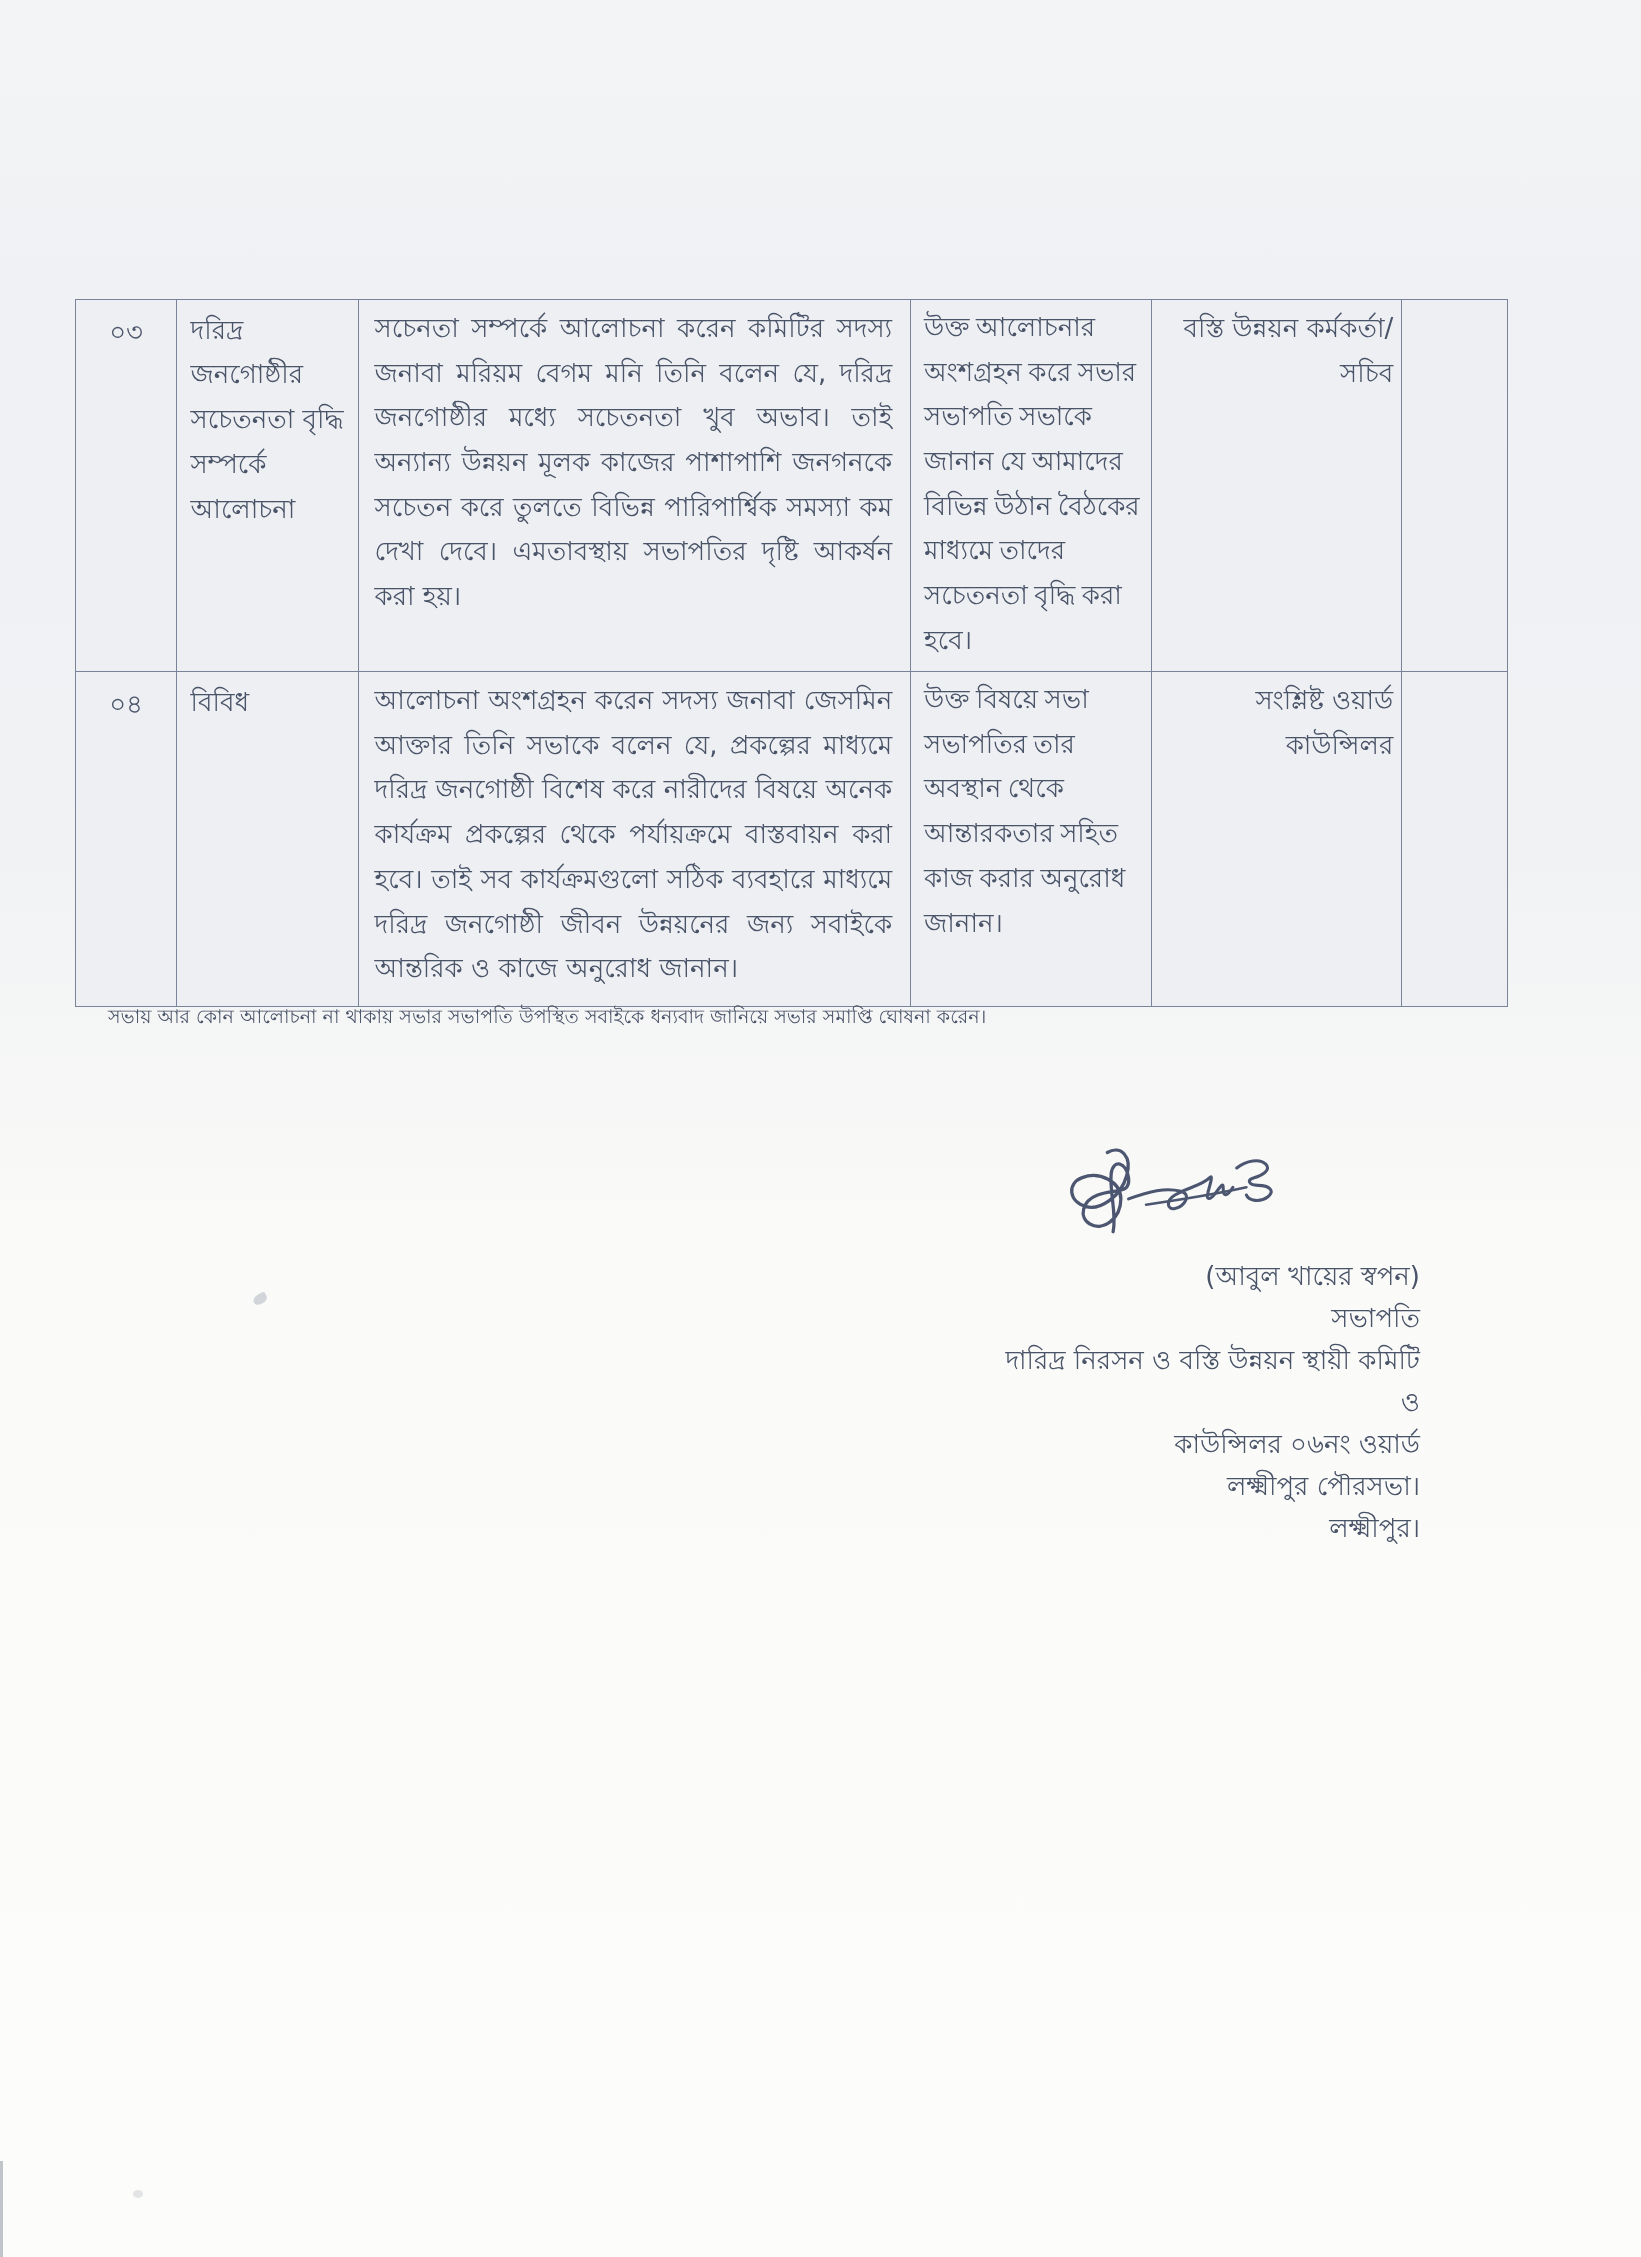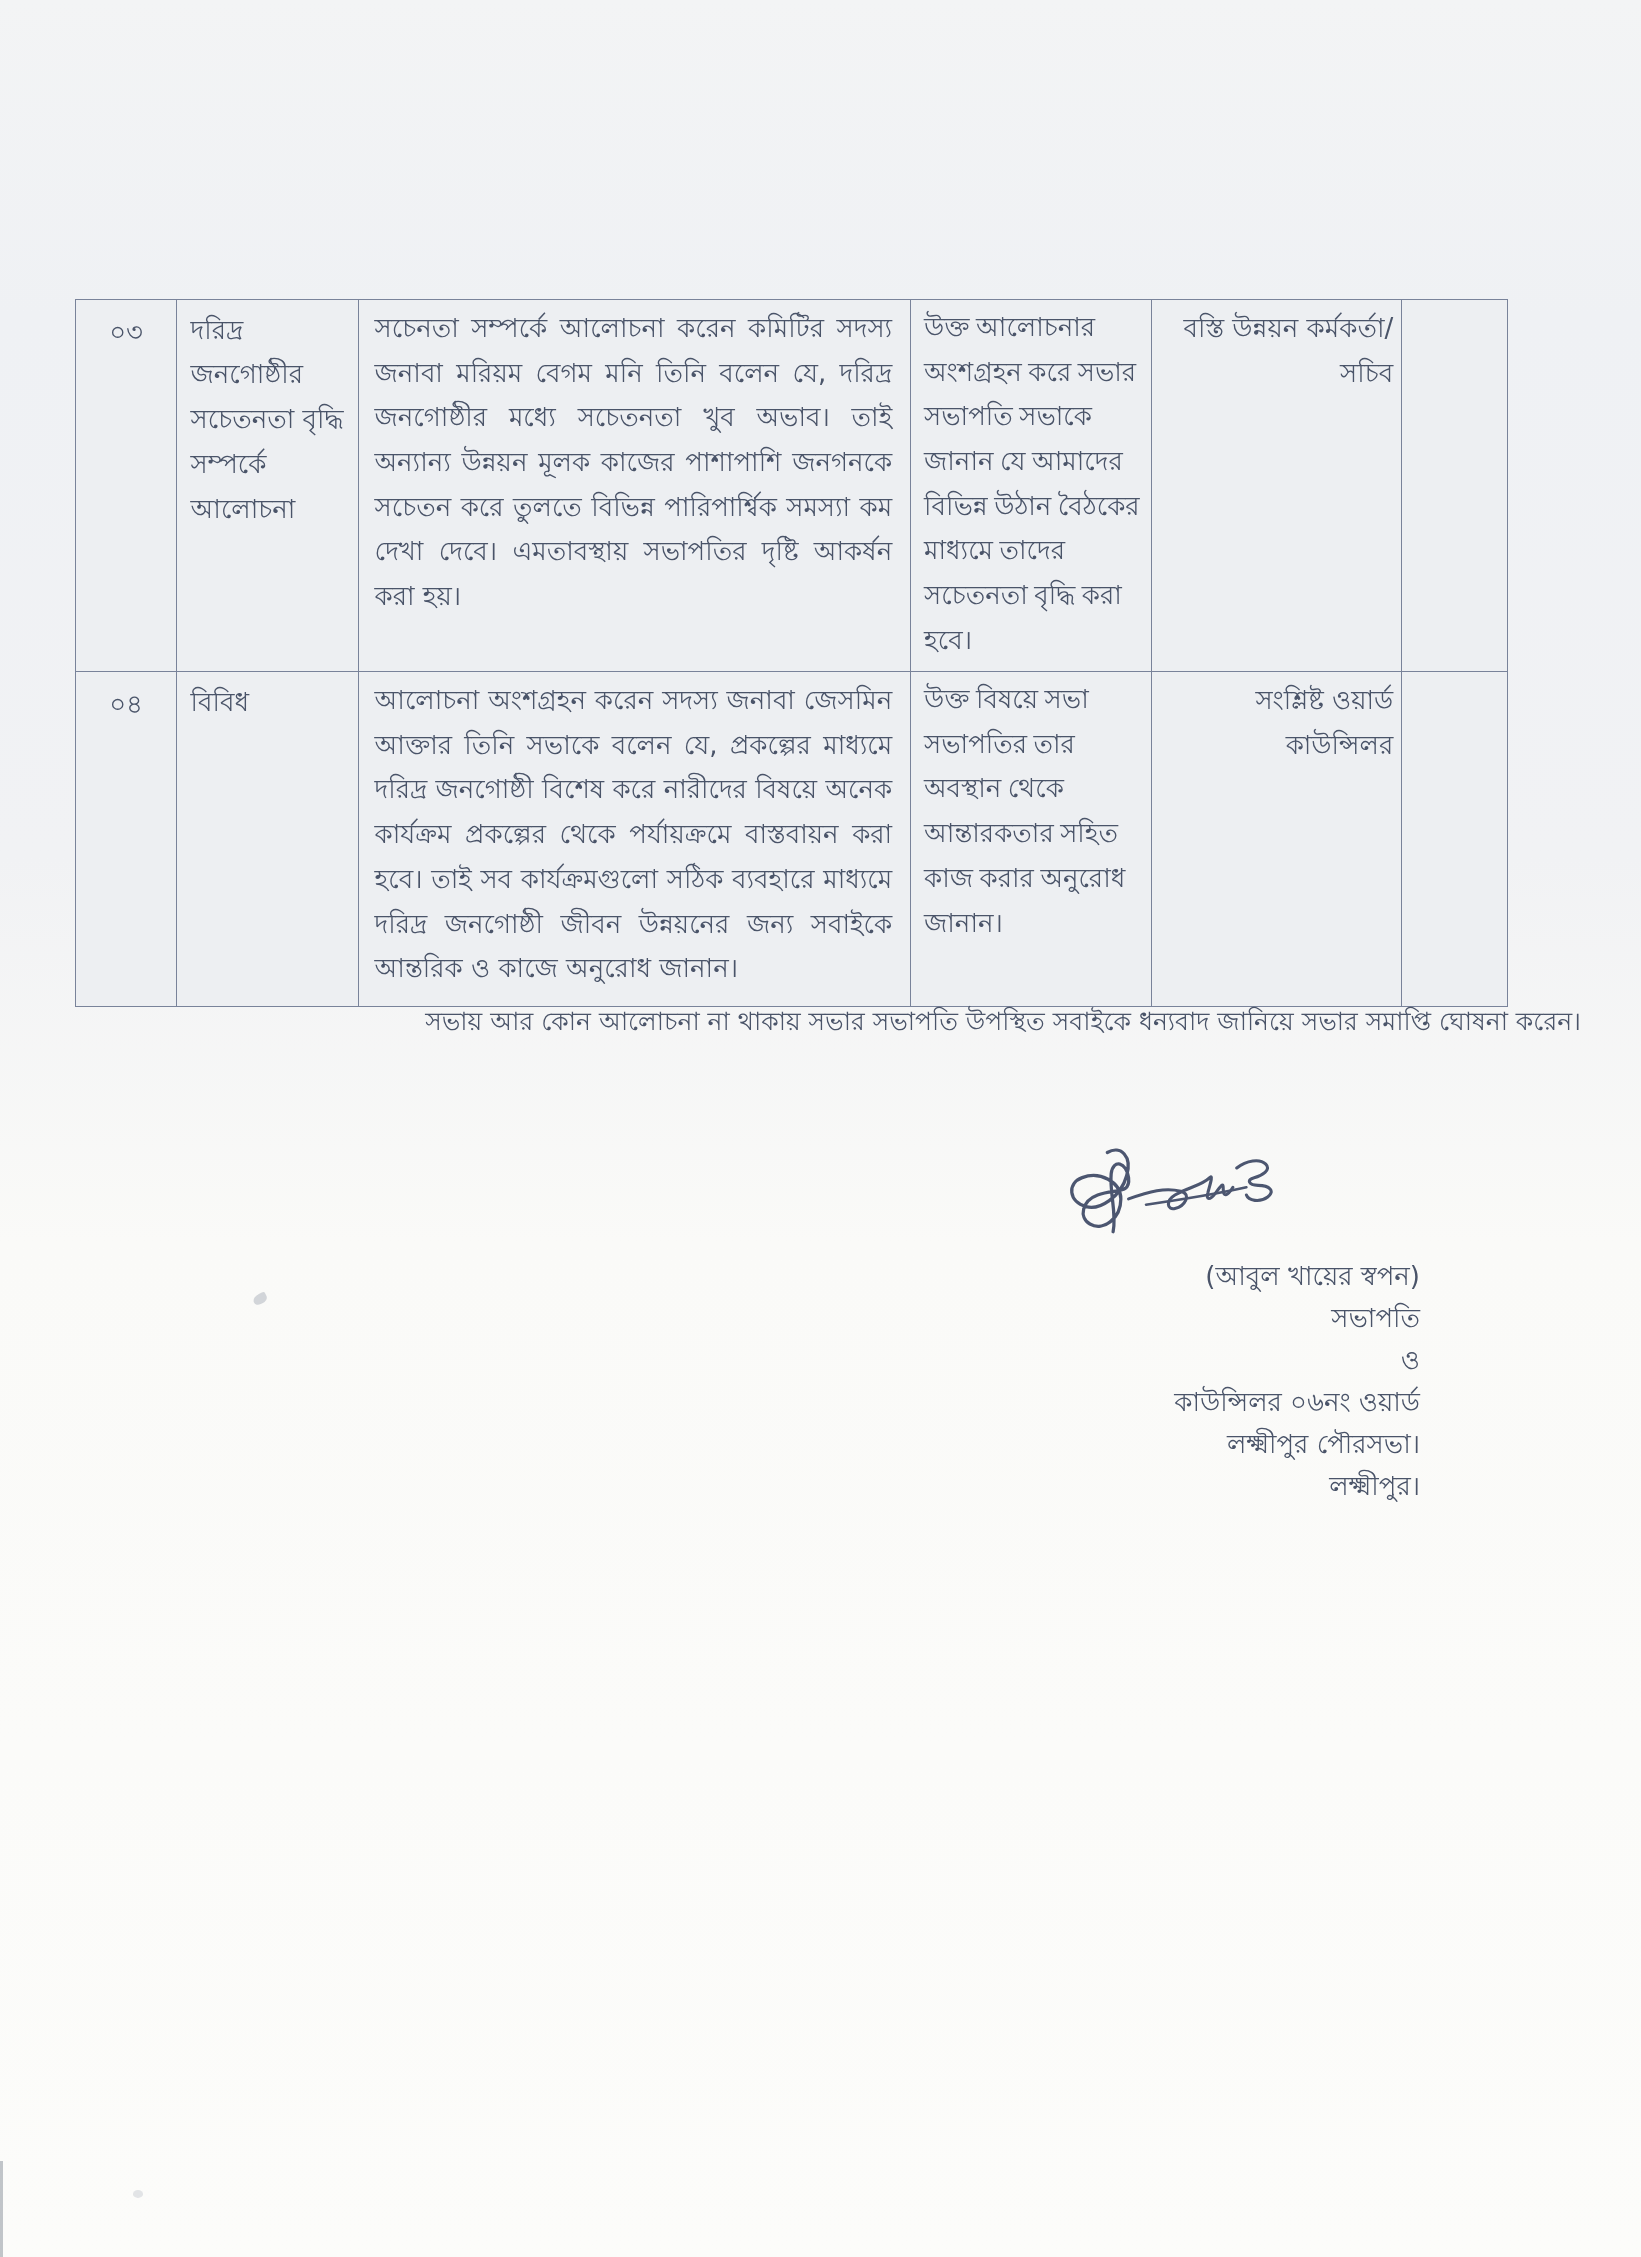--- a/index.html
+++ b/index.html
@@ -42,25 +42,24 @@
   td.cell-responsible { padding: 5.8px 7.7px; text-align: right; line-height: 1.7; }
   td.cell-empty { }
   tr.row-03 td { height: 326px; }
   tr.row-04 td { height: 335px; }
 
   
   .closing-line {
     position: absolute;
     left: 75px; top: 1002px;
     width: 1506px;
-    font-size: 25px;
+    font-size: 19px;
     color: #4a5469;
     text-indent: 33px;
     white-space: nowrap;
-    text-align: right;
   }
 
   
   .signature-block {
     position: absolute;
     left: 908px; top: 1139px;
     width: 512px;
     text-align: right;
     color: #4a5469;
   }
@@ -132,20 +131,21 @@
 
   <div class="signature-block">
     <svg class="signature-scrawl" viewBox="0 0 270 118" fill="none" xmlns="http://www.w3.org/2000/svg">
       <path d="M52 14 C 66 6, 78 18, 72 38 C 66 60, 44 74, 30 70 C 12 65, 10 46, 26 40 C 44 33, 66 44, 66 62 C 66 82, 48 96, 34 88 C 22 81, 26 64, 42 58 C 60 51, 76 58, 74 40 C 72 24, 58 20, 56 36 C 54 54, 62 78, 58 96" stroke="#4c5670" stroke-width="3.4" stroke-linecap="round"></path>
       <path d="M74 62 C 96 54, 112 50, 128 54 C 140 57, 132 70, 122 72 C 114 74, 112 64, 122 58 C 136 50, 150 48, 158 40 C 162 36, 158 48, 156 56 C 154 63, 158 64, 164 56 C 170 48, 172 44, 172 52 C 172 60, 176 60, 182 50" stroke="#4c5670" stroke-width="3.2" stroke-linecap="round"></path>
       <path d="M186 30 C 196 22, 210 20, 216 26 C 222 32, 212 38, 204 40 C 196 42, 198 48, 208 48 C 220 48, 226 54, 218 60 C 210 66, 198 64, 196 58" stroke="#4c5670" stroke-width="3.2" stroke-linecap="round"></path>
       <path d="M92 68 C 120 64, 160 58, 196 50" stroke="#4c5670" stroke-width="2.6" stroke-linecap="round"></path>
     </svg>
     <div class="sig-line sig-name">(আবুল খায়ের স্বপন)</div>
     <div class="sig-line">সভাপতি</div>
+    <div class="sig-line">দারিদ্র নিরসন ও বস্তি উন্নয়ন স্থায়ী কমিটি</div>
     <div class="sig-line">ও</div>
     <div class="sig-line">কাউন্সিলর ০৬নং ওয়ার্ড</div>
     <div class="sig-line">লক্ষ্মীপুর পৌরসভা।</div>
     <div class="sig-line">লক্ষ্মীপুর।</div>
   </div>
 
   <div class="smudge-1"></div>
   <div class="smudge-2"></div>
   <div class="edge-shadow"></div>
 

